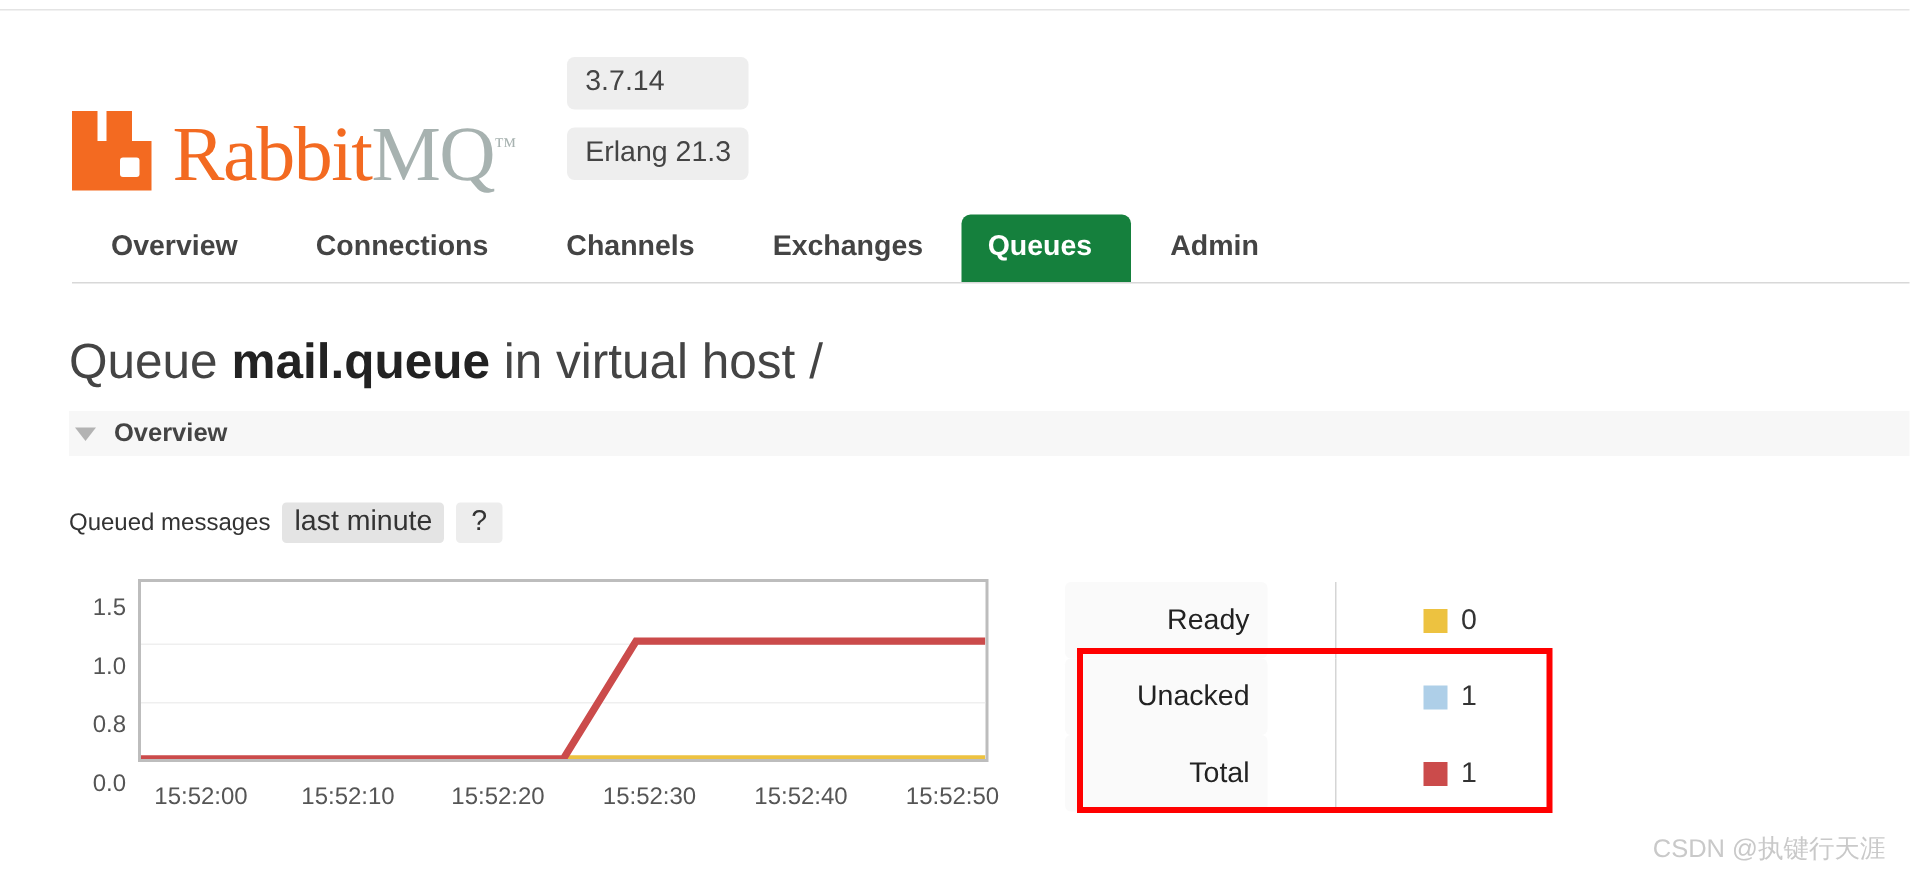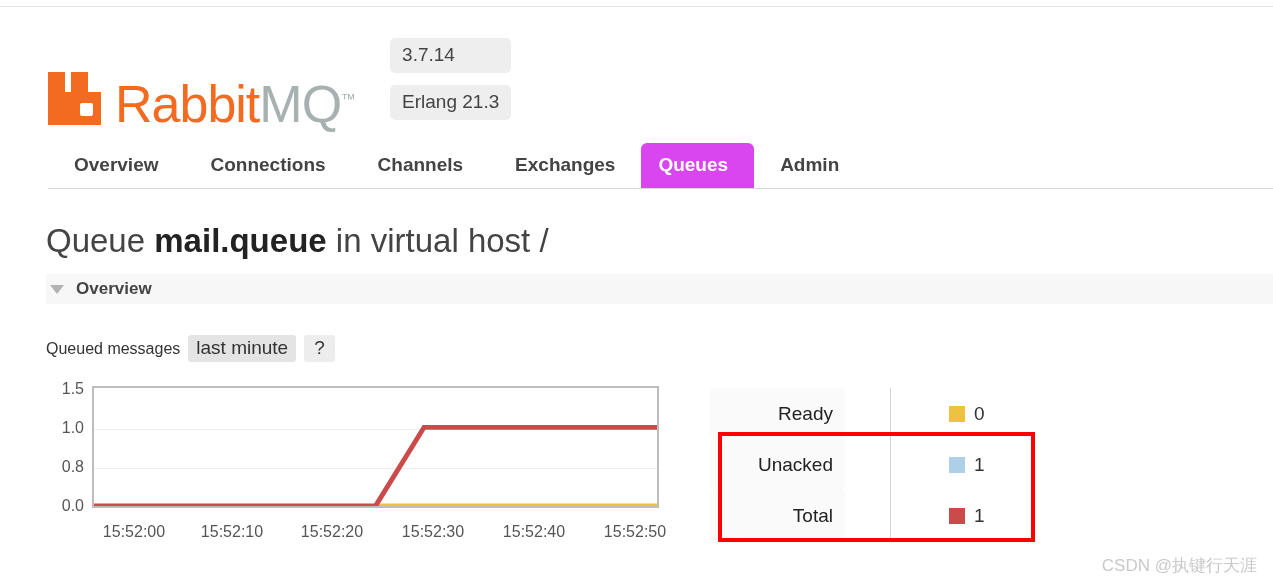--- a/index.html
+++ b/index.html
@@ -31,21 +31,22 @@
   
   .header {
     position: absolute;
     top: 38px;
     left: 48px;
     display: flex;
     align-items: flex-end;
   }
   .logo-wrap {
     display: flex;
-    align-items: center;
+    align-items: flex-end;
+    font-family: Liberation Serif, serif;
   }
   .logo-mark {
     position: relative;
     width: 62px;
     height: 53px;
     margin-right: 5px;
   }
   .lm-earL {
     position: absolute;
     left: 0; top: 0;
@@ -115,21 +116,21 @@
   .tab {
     font-size: 19px;
     font-weight: bold;
     color: #444;
     padding: 11px 26px 12px 26px;
     border-radius: 6px 6px 0 0;
     white-space: nowrap;
     cursor: pointer;
   }
   .tab.active {
-    background: #d946ef;
+    background: #15803d;
     color: #ffffff;
     padding-left: 17px;
   }
   .nav-rule {
     position: absolute;
     top: 188px;
     left: 48px;
     right: 0;
     height: 1px;
     background: #d8d8d8;
@@ -203,21 +204,21 @@
   
   .chart {
     position: absolute;
     top: 383px;
     left: 46px;
     width: 615px;
     height: 160px;
   }
   .y-labels {
     position: absolute;
-    left: 0; top: 0;
+    left: 0; top: 17px;
     width: 38px;
     height: 128px;
   }
   .y-label {
     position: absolute;
     right: 0;
     font-size: 16px;
     color: #555;
     transform: translateY(-50%);
     white-space: nowrap;

